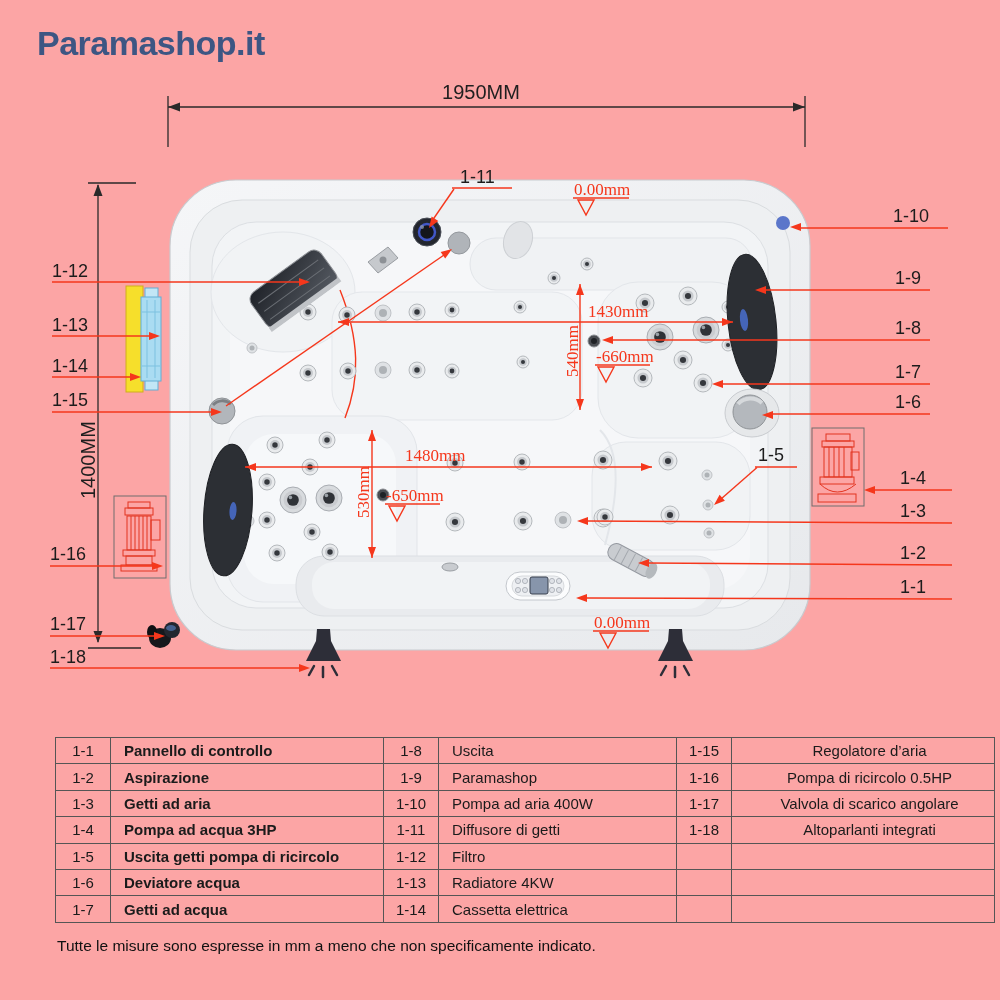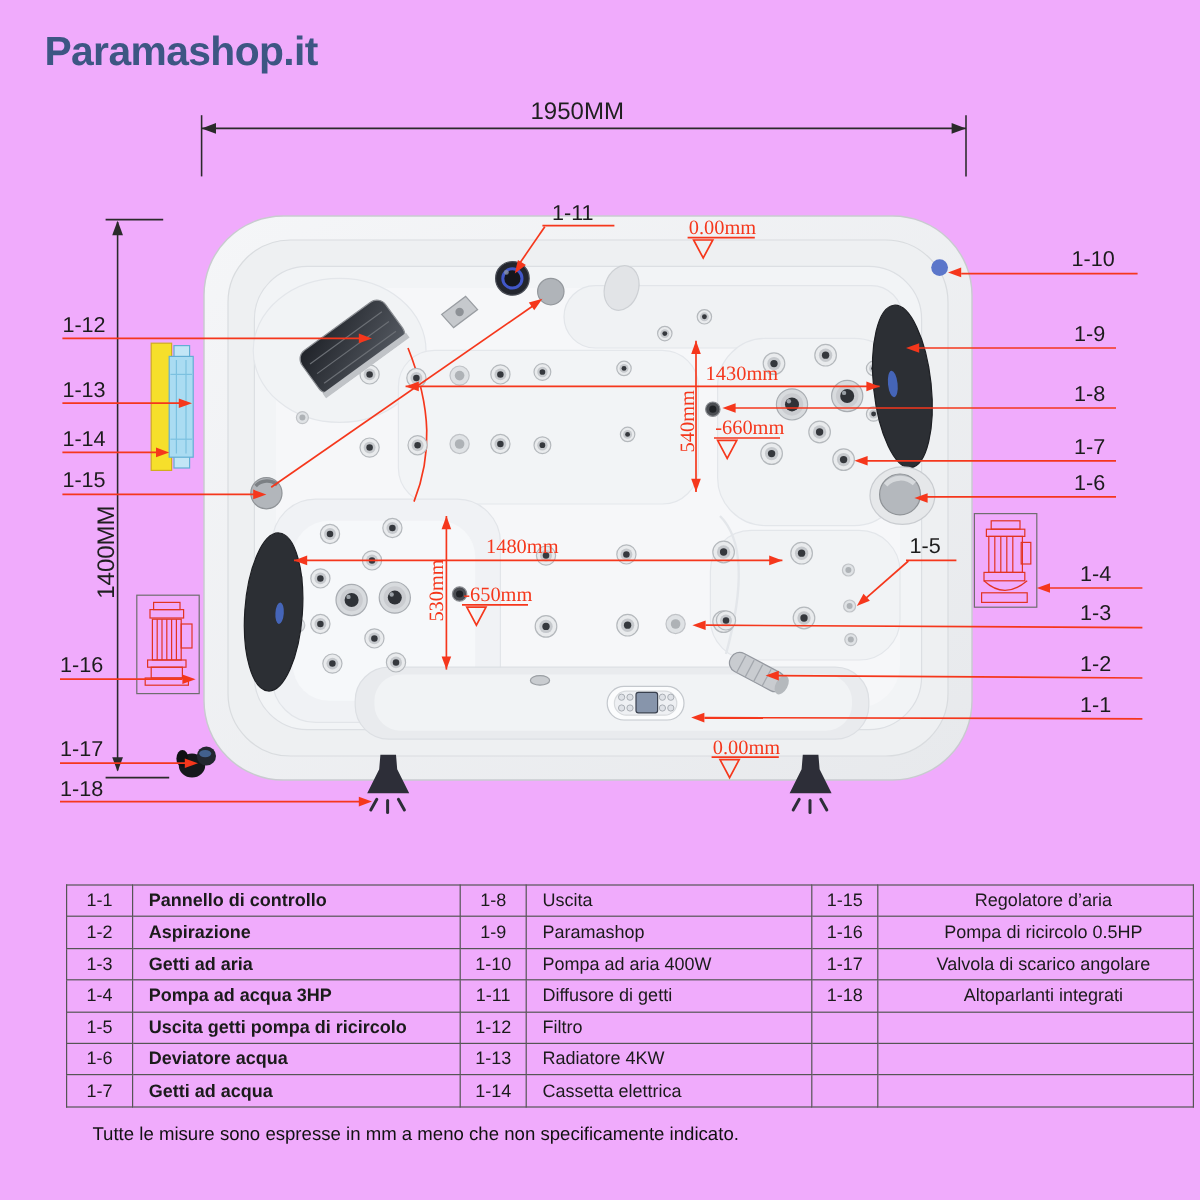--- a/index.html
+++ b/index.html
@@ -1,16 +1,16 @@
 <!DOCTYPE html>
 <html><head>
 <meta charset="utf-8">
 <style>
   html,body{margin:0;padding:0;background:#ffffff;}
-  #page{position:relative;width:1000px;height:1000px;background:#f0abfc;overflow:hidden;
+  #page{position:relative;width:1000px;height:1000px;background:#fca5a5;overflow:hidden;
         font-family:"Liberation Sans",sans-serif;}
   #logo{position:absolute;left:37px;top:24px;font-size:34px;font-weight:bold;
         color:#3d5683;letter-spacing:-0.5px;}
   #diagram{position:absolute;left:0;top:0;}
   
   .lbl{font:18px "Liberation Sans",sans-serif;fill:#1c1c1c;}
   .bdim{font:20px "Liberation Sans",sans-serif;fill:#1f1f1f;}
   .rdim{font:17px "Liberation Serif",serif;fill:#f5371c;}
   .rl{stroke:#f5371c;stroke-width:1.4;fill:none;}
   .ra{fill:#f5371c;stroke:none;}
@@ -20,21 +20,21 @@
   
   #legend{position:absolute;left:55px;top:737px;border-collapse:collapse;}
   #legend td{border:1px solid #555;height:25.4px;font-size:15px;color:#1b1b1b;
              padding:0;white-space:nowrap;}
   #legend td.num{width:54px;text-align:center;}
   #legend td.d1{width:259px;padding-left:13px;font-weight:bold;}
   #legend td.n2{width:54px;text-align:center;}
   #legend td.d2{width:224px;padding-left:13px;}
   #legend td.n3{width:54px;text-align:center;}
   #legend td.d3{width:249px;padding-left:13px;text-align:center;}
-  #notes{position:absolute;left:57px;top:933px;font-size:15.5px;color:#111;line-height:25px;margin-left:20px;}
+  #notes{position:absolute;left:57px;top:933px;font-size:15.5px;color:#111;line-height:25px;}
 </style>
 </head>
 <body>
 
 <div id="page">
 
   <div id="logo">Paramashop.it</div>
 
   <svg id="diagram" width="1000" height="720" viewBox="0 0 1000 720">
     <defs>

